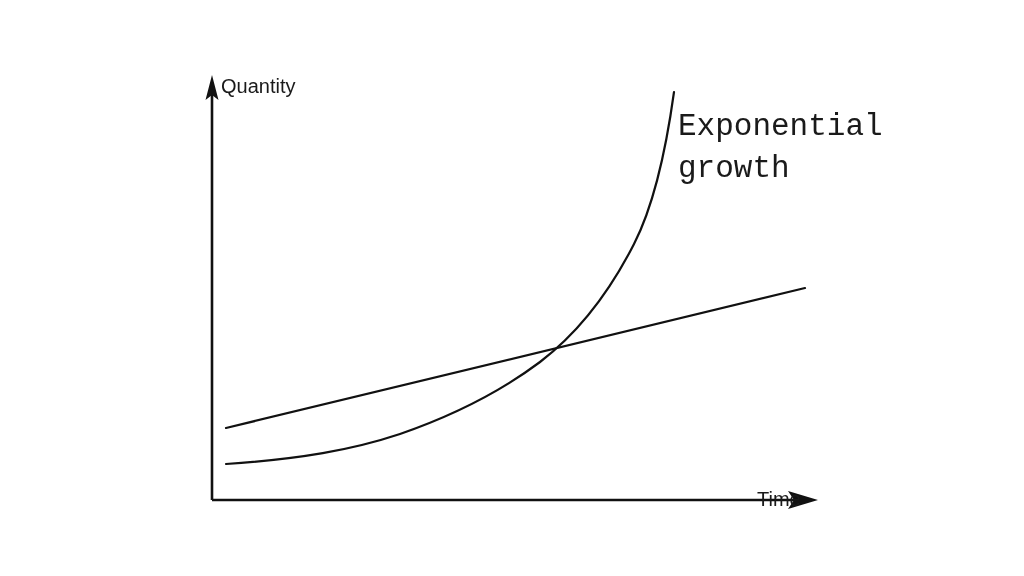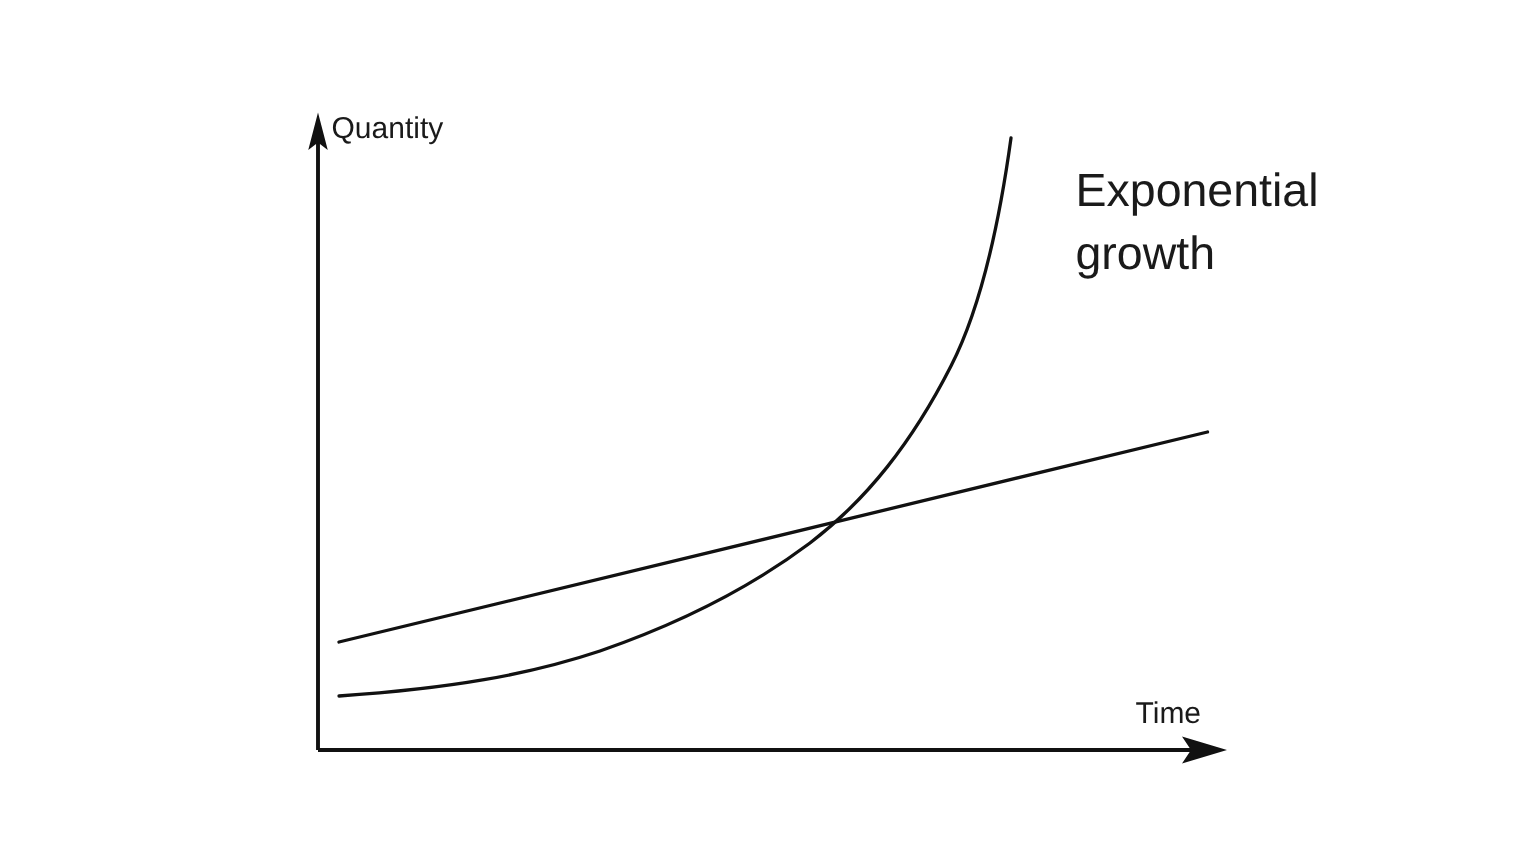--- a/index.html
+++ b/index.html
@@ -34,30 +34,29 @@
     line-height: 1.15;
     color: #1a1a1a;
     white-space: nowrap;
   }
   #axis-label-quantity {
     left: 221px;
     top: 75px;
   }
   #axis-label-time {
     left: 757px;
-    top: 465px;
+    top: 488px;
   }
   .series-label {
     position: absolute;
-    font-family: Liberation Sans, sans-serif;
+    font-family: Liberation Mono, monospace;
     font-size: 31px;
     line-height: 1.36;
     color: #1a1a1a;
     white-space: pre-line;
-    margin-left: 39px;
   }
   #series-label-exponential {
     left: 678px;
     top: 106px;
     text-align: left;
   }
   #series-label-linear {
     left: 724px;
     top: 330px;
     text-align: center;

